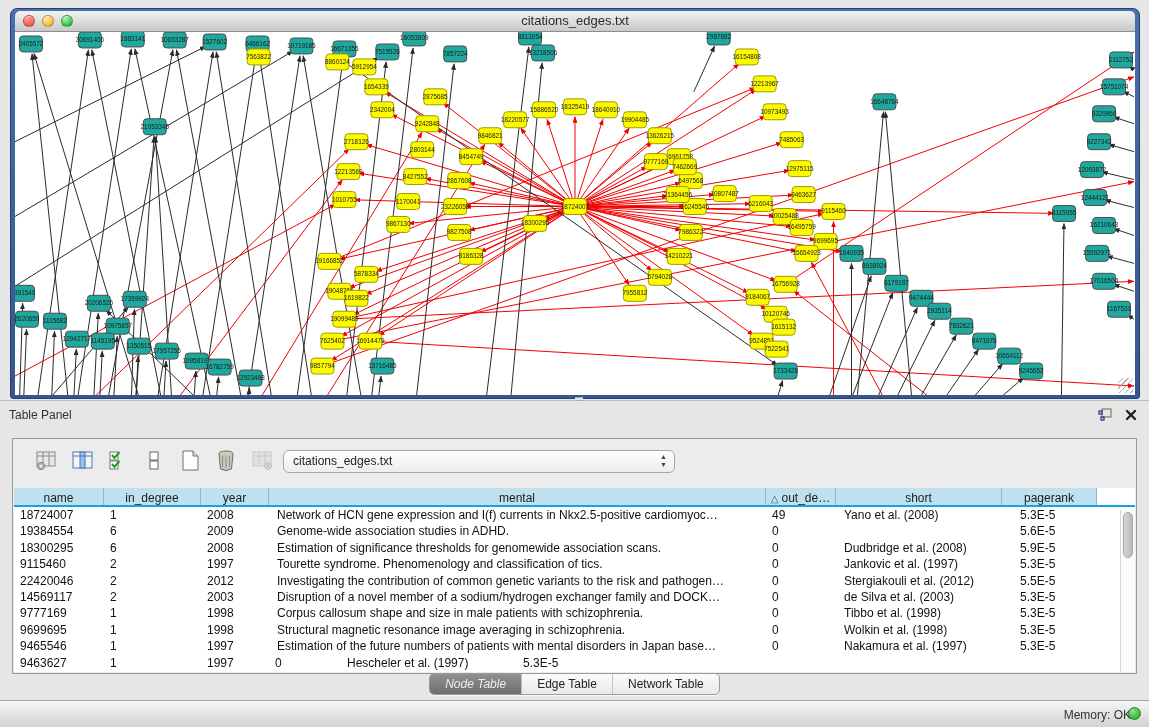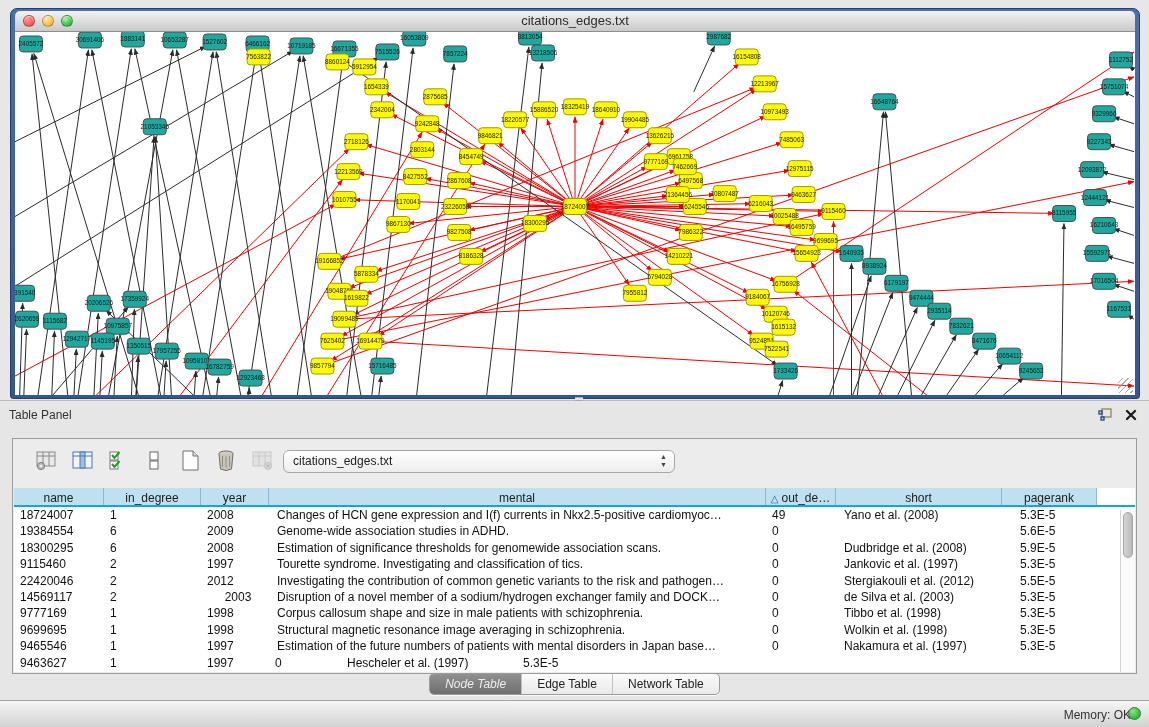--- a/index.html
+++ b/index.html
@@ -808,21 +808,21 @@
           <div class="th" style="width: 70px;"><span class="sort-tri">△</span>out_de…</div>
           <div class="th" style="width: 166px;">short</div>
           <div class="th" style="width: 95px;">pagerank</div>
           <div class="th filler"></div>
         </div>
       <div id="tbody">
           <div class="trow">
             <div class="td" style="width: 90px; padding-left: 6px;">18724007</div>
             <div class="td" style="width: 97px; padding-left: 6px;">1</div>
             <div class="td" style="width: 68px; padding-left: 6px;">2008</div>
-            <div class="td" style="width: 497px; padding-left: 8px;">Changes of HCN gene expression and I(f) currents in Nkx2.5-positive cardiomyoc…</div>
+            <div class="td" style="width: 497px; padding-left: 8px;">Network of HCN gene expression and I(f) currents in Nkx2.5-positive cardiomyoc…</div>
             <div class="td" style="width: 70px; padding-left: 6px;">49</div>
             <div class="td" style="width: 166px; padding-left: 8px;">Yano et al. (2008)</div>
             <div class="td" style="width: 95px; padding-left: 18px;">5.3E-5</div>
           </div>
           <div class="trow">
             <div class="td" style="width: 90px; padding-left: 6px;">19384554</div>
             <div class="td" style="width: 97px; padding-left: 6px;">6</div>
             <div class="td" style="width: 68px; padding-left: 6px;">2009</div>
             <div class="td" style="width: 497px; padding-left: 8px;">Genome-wide association studies in ADHD.</div>
             <div class="td" style="width: 70px; padding-left: 6px;">0</div>
@@ -835,38 +835,38 @@
             <div class="td" style="width: 68px; padding-left: 6px;">2008</div>
             <div class="td" style="width: 497px; padding-left: 8px;">Estimation of significance thresholds for genomewide association scans.</div>
             <div class="td" style="width: 70px; padding-left: 6px;">0</div>
             <div class="td" style="width: 166px; padding-left: 8px;">Dudbridge et al. (2008)</div>
             <div class="td" style="width: 95px; padding-left: 18px;">5.9E-5</div>
           </div>
           <div class="trow">
             <div class="td" style="width: 90px; padding-left: 6px;">9115460</div>
             <div class="td" style="width: 97px; padding-left: 6px;">2</div>
             <div class="td" style="width: 68px; padding-left: 6px;">1997</div>
-            <div class="td" style="width: 497px; padding-left: 8px;">Tourette syndrome. Investigating and classification of tics.</div>
+            <div class="td" style="width: 497px; padding-left: 8px;">Tourette syndrome. Phenomenology and classification of tics.</div>
             <div class="td" style="width: 70px; padding-left: 6px;">0</div>
             <div class="td" style="width: 166px; padding-left: 8px;">Jankovic et al. (1997)</div>
             <div class="td" style="width: 95px; padding-left: 18px;">5.3E-5</div>
           </div>
           <div class="trow">
             <div class="td" style="width: 90px; padding-left: 6px;">22420046</div>
             <div class="td" style="width: 97px; padding-left: 6px;">2</div>
             <div class="td" style="width: 68px; padding-left: 6px;">2012</div>
             <div class="td" style="width: 497px; padding-left: 8px;">Investigating the contribution of common genetic variants to the risk and pathogen…</div>
             <div class="td" style="width: 70px; padding-left: 6px;">0</div>
             <div class="td" style="width: 166px; padding-left: 8px;">Stergiakouli et al. (2012)</div>
             <div class="td" style="width: 95px; padding-left: 18px;">5.5E-5</div>
           </div>
           <div class="trow">
             <div class="td" style="width: 90px; padding-left: 6px;">14569117</div>
             <div class="td" style="width: 97px; padding-left: 6px;">2</div>
-            <div class="td" style="width: 68px; padding-left: 6px; text-align: center;">2003</div>
+            <div class="td" style="width: 68px; padding-left: 6px;">2003</div>
             <div class="td" style="width: 497px; padding-left: 8px;">Disruption of a novel member of a sodium/hydrogen exchanger family and DOCK…</div>
             <div class="td" style="width: 70px; padding-left: 6px;">0</div>
             <div class="td" style="width: 166px; padding-left: 8px;">de Silva et al. (2003)</div>
             <div class="td" style="width: 95px; padding-left: 18px;">5.3E-5</div>
           </div>
           <div class="trow">
             <div class="td" style="width: 90px; padding-left: 6px;">9777169</div>
             <div class="td" style="width: 97px; padding-left: 6px;">1</div>
             <div class="td" style="width: 68px; padding-left: 6px;">1998</div>
             <div class="td" style="width: 497px; padding-left: 8px;">Corpus callosum shape and size in male patients with schizophrenia.</div>

